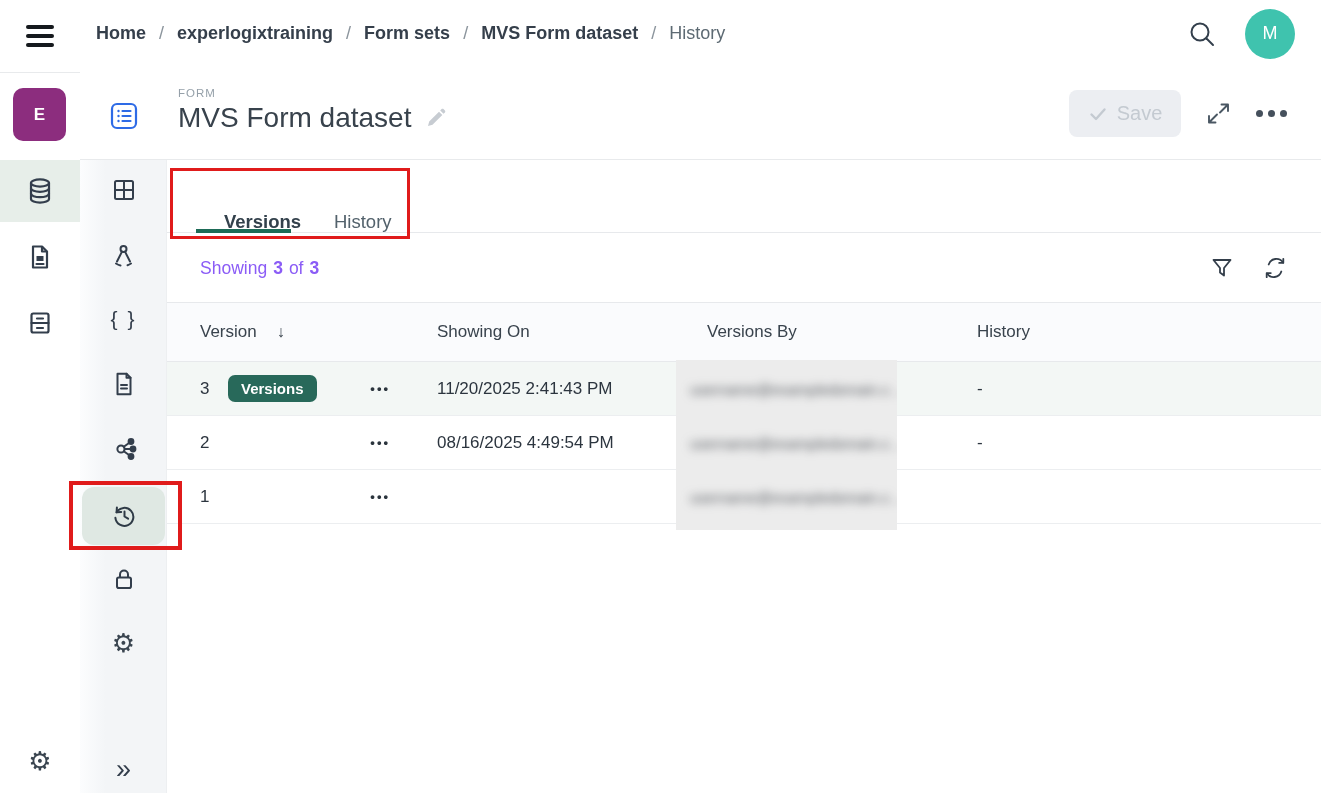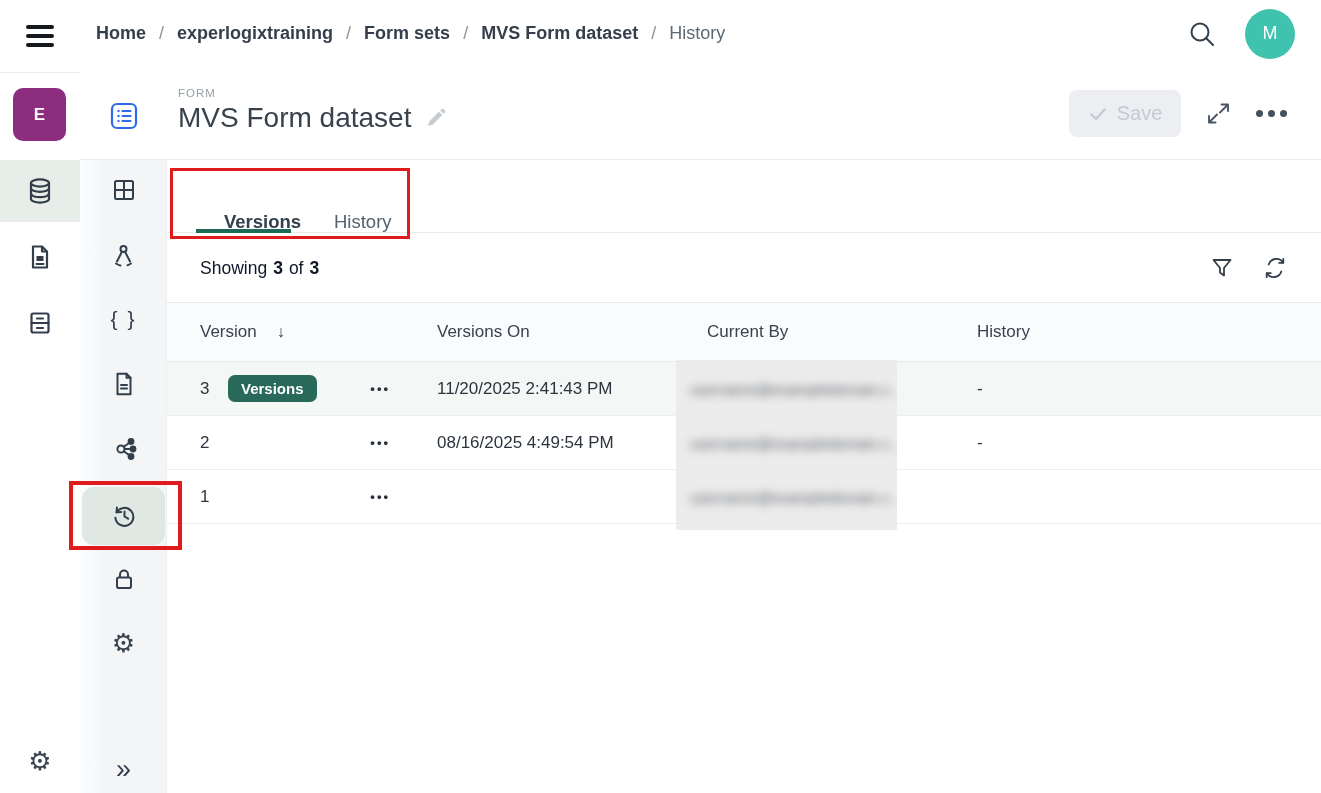--- a/index.html
+++ b/index.html
@@ -65,21 +65,21 @@
   .content { position:absolute; left:167px; top:160px; width:1154px; height:633px; background:#fff; }
   .tabs-bar { position:relative; height:73px; border-bottom:1px solid #e7e9ec; }
   .tab { position:absolute; top:0; height:73px; display:flex; align-items:flex-end;
     font-size:18.5px; cursor:pointer;margin-left:28px; }
   .tab.active { font-weight:700; color:#33414c; }
   .tab.inactive { color:#53626c; }
   .tab-underline { position:absolute; left:29px; bottom:-1px; width:95px; height:4px; background:#1d6b57; }
 
   .list-toolbar { position:relative; height:70px; border-bottom:1px solid #e7e9ec; }
   .showing { position:absolute; left:33px; top:0; height:70px; display:flex; align-items:center;
-    gap:6px; font-size:17.5px; color:#0f172a; }
+    gap:6px; font-size:17.5px; color:#8b5cf6; }
   .showing b { font-weight:700; }
   .toolbar-icons { position:absolute; right:34px; top:0; height:70px; display:flex; align-items:center; gap:30px; }
   .icon-btn { cursor:pointer; display:flex; }
 
   .table-header { display:grid; grid-template-columns:270px 270px 270px 1fr; height:59px;
     background:#fafbfd; border-bottom:1px solid #e7e9ec; align-items:center;
     font-size:17px; color:#39434d; }
   .th { display:flex; align-items:center; gap:20px;text-align:center; }
   .th.first { padding-left:33px; }
   .sort-arrow { font-size:16px; color:#39434d; }
@@ -329,24 +329,24 @@
         </span>
       </div>
     </div>
 
     <div class="table-header">
       <div class="th first">
         <span>Version</span>
         <span class="sort-arrow">↓</span>
       </div>
       <div class="th">
-        <span>Versions On</span>
+        <span>Showing On</span>
       </div>
       <div class="th">
-        <span>Current By</span>
+        <span>Versions By</span>
       </div>
       <div class="th">
         <span>History</span>
       </div>
     </div>
 
     <div class="trow highlight">
       <div class="cell-version">
         <span class="version-num">3</span>
         <span class="badge">Versions</span>

